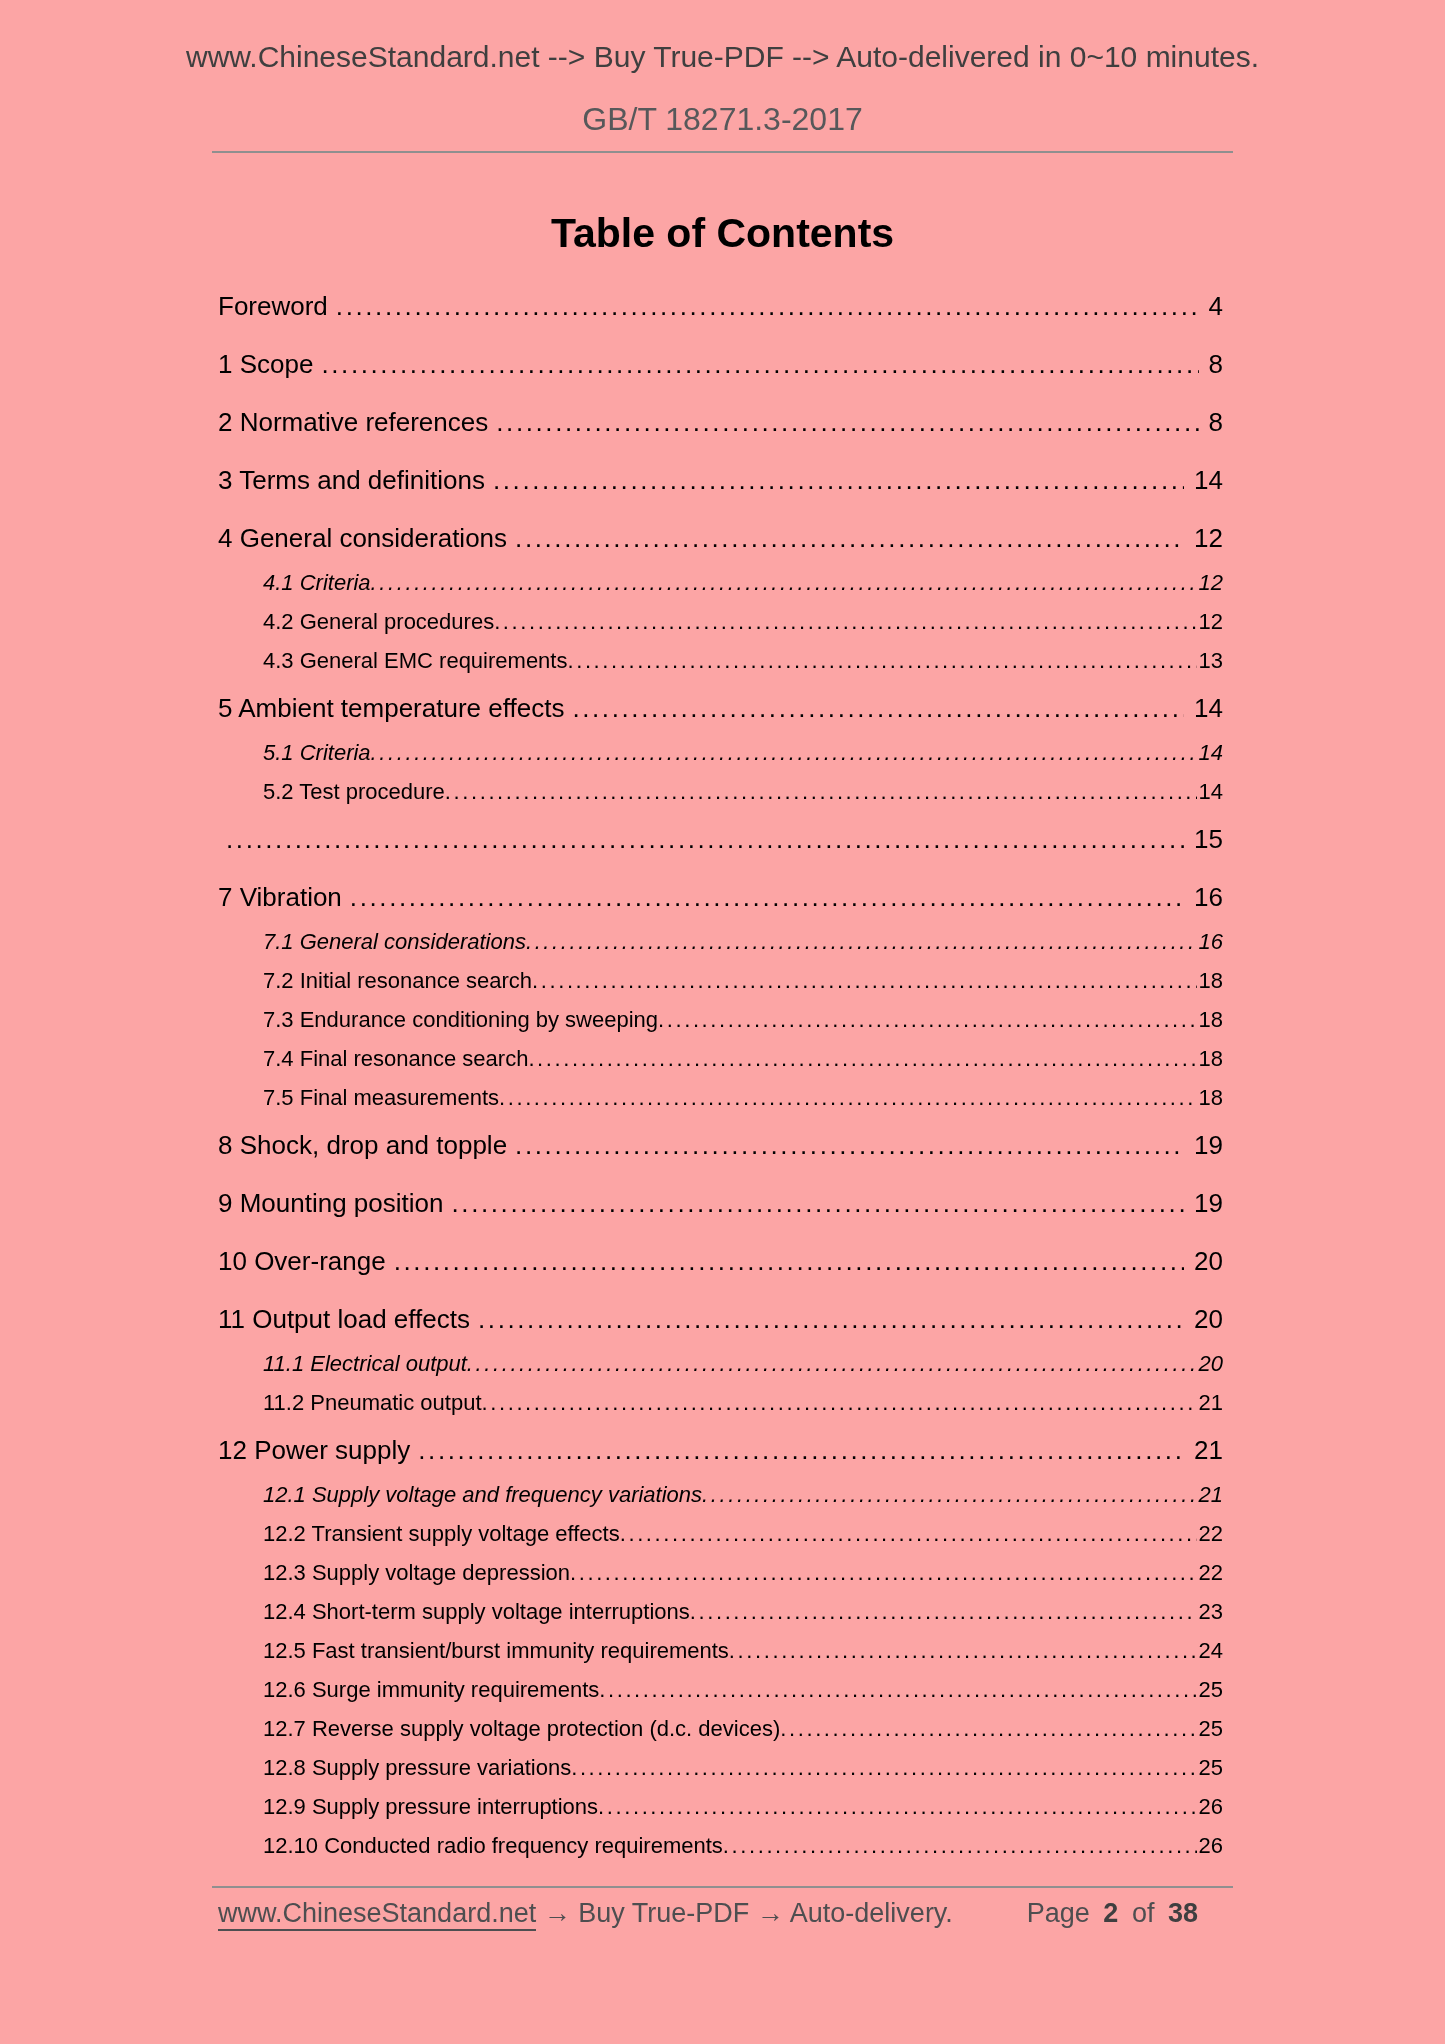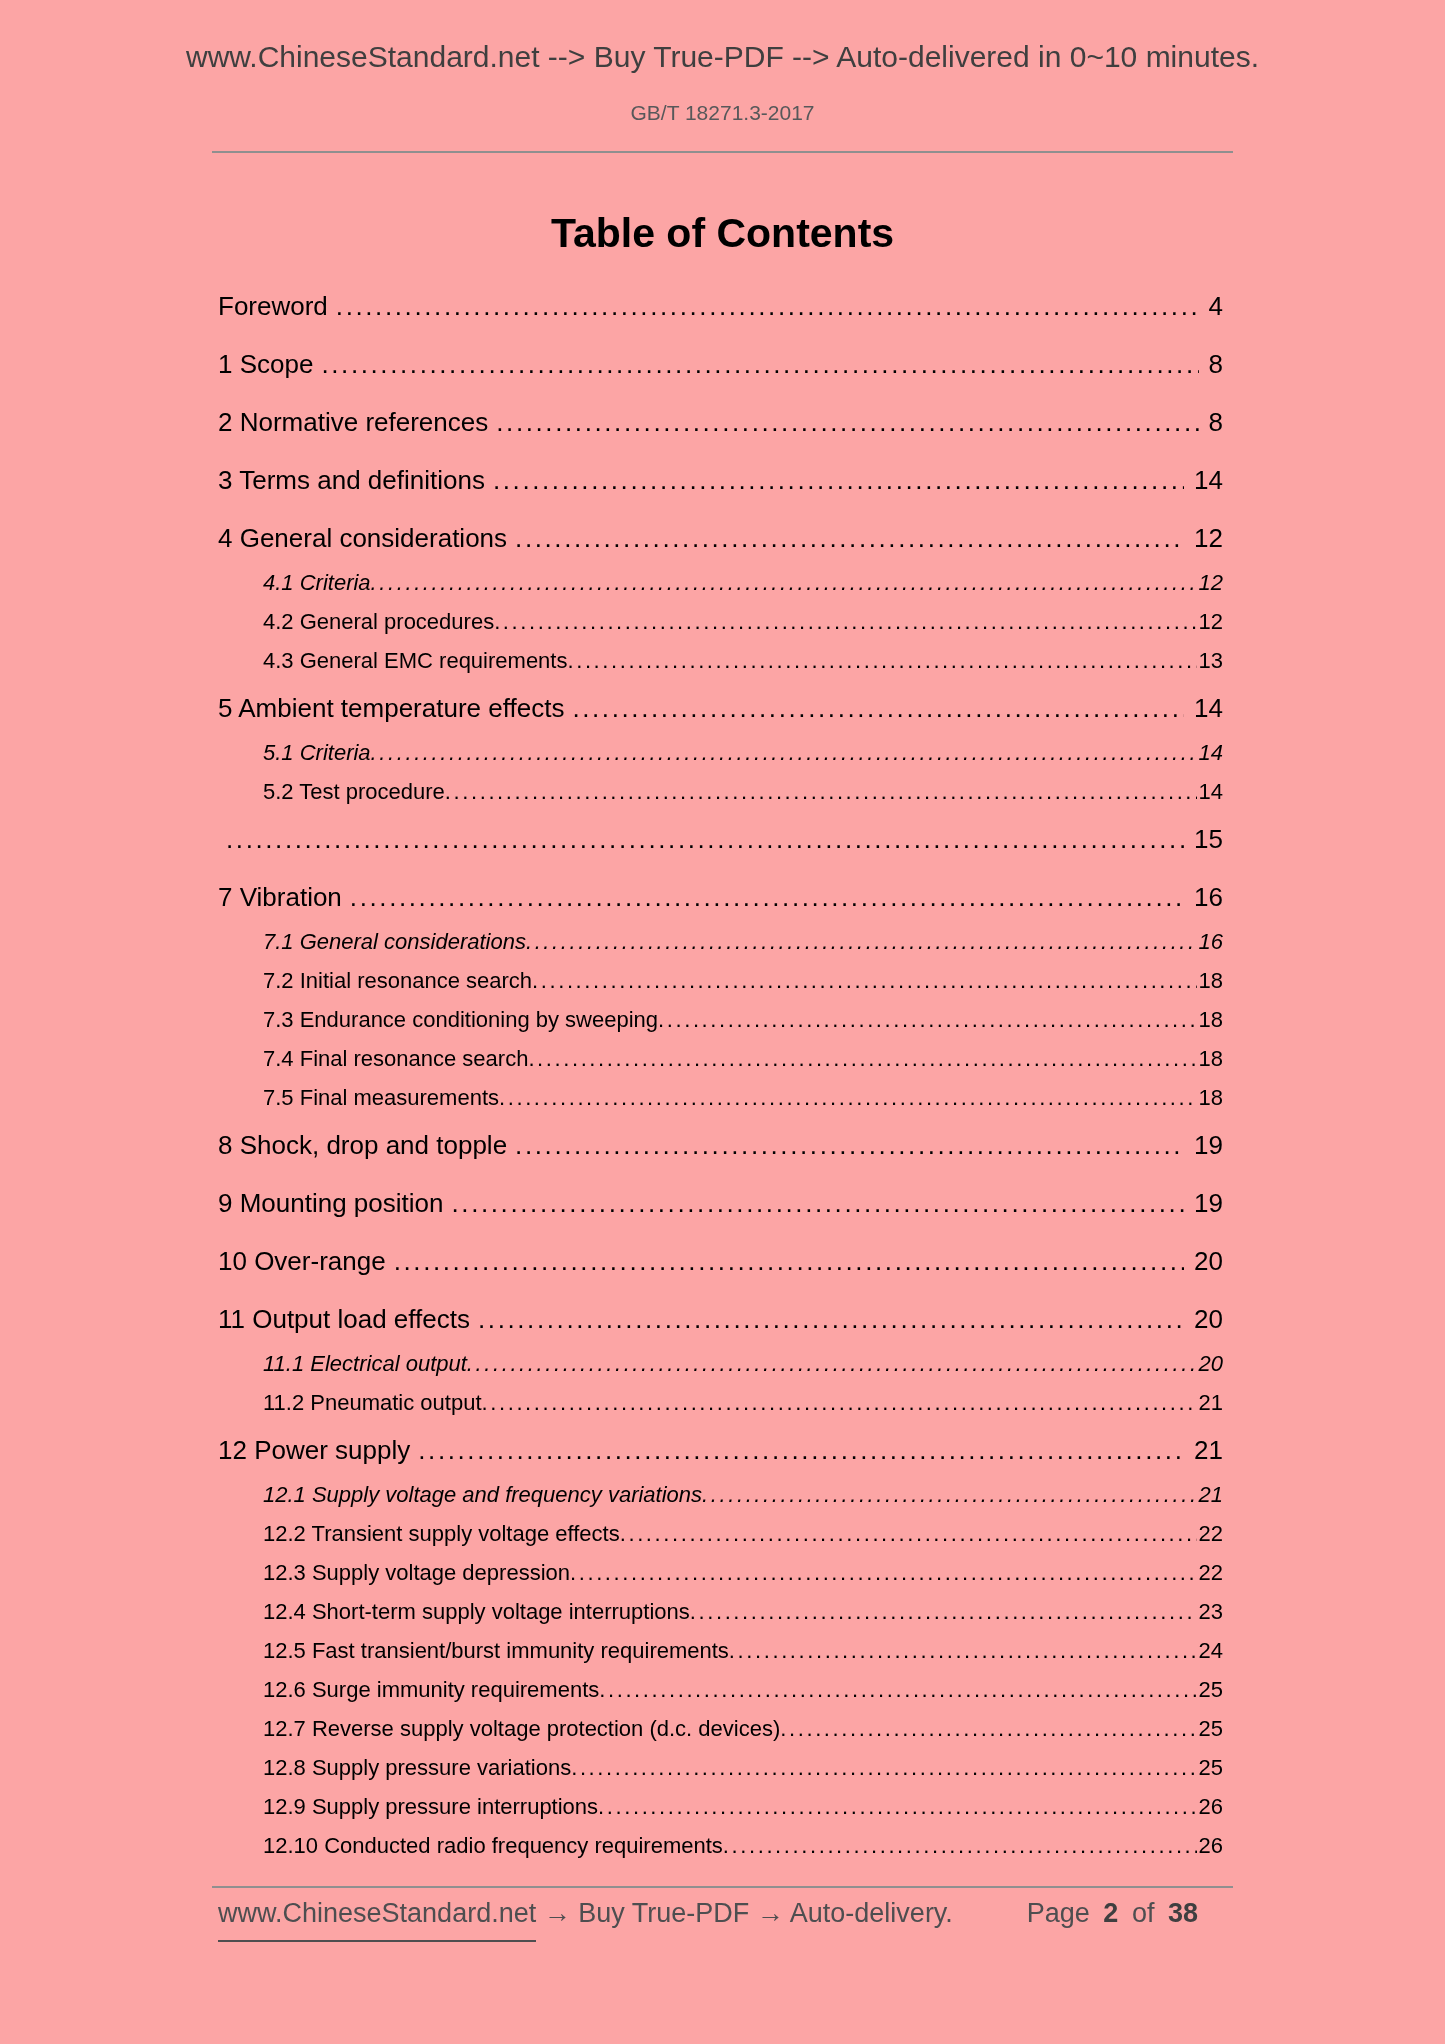--- a/index.html
+++ b/index.html
@@ -16,21 +16,21 @@
     top: 40px; left: 0; right: 0;
     text-align: center;
     font-size: 30px;
     color: #3f3f3f;
     white-space: nowrap;
   }
   .docnum {
     position: absolute;
     top: 101px; left: 0; right: 0;
     text-align: center;
-    font-size: 21px;
+    font-size: 32px;
     color: #57585a;
   }
   .rule {
     position: absolute;
     left: 212px;
     width: 1021px;
     height: 0;
     border-top: 2px solid #8f8f8f;
   }
   .rule-top { top: 151px; }
@@ -83,21 +83,21 @@
     align-items: baseline;
     font-size: 27px;
     line-height: 34px;
     color: #4e4e50;
   }
   .footer-left { white-space: nowrap; }
   .footer-link {
     color: #4e4e50;
     text-decoration: none;
     border-bottom: 2px solid #4e4e50;
-    padding-bottom: 12px;
+    padding-bottom: 1px;
     cursor: pointer;
   }
   .footer-spacer { flex: 1 1 auto; }
   .footer-page {
     white-space: nowrap;
     margin-right: 25px;
     word-spacing: 6px;
   }
   .footer-page .num { font-weight: bold; color: #3f3f40; }
 </style>

